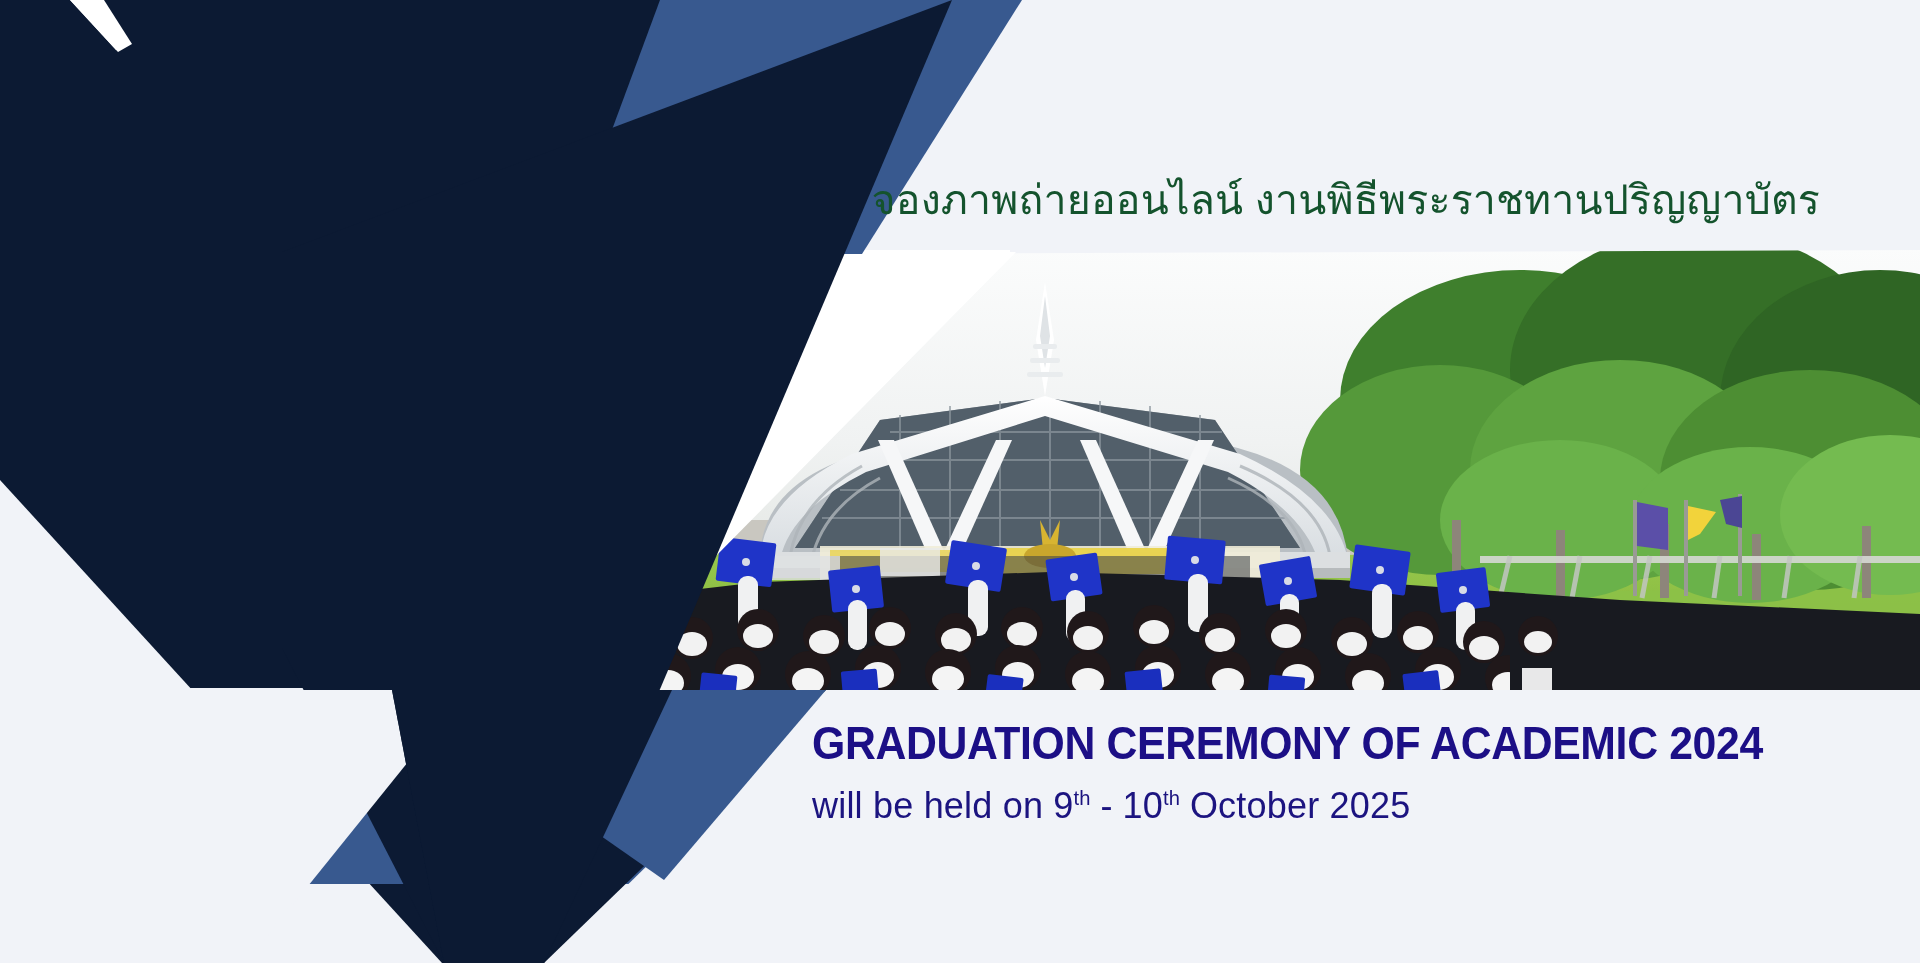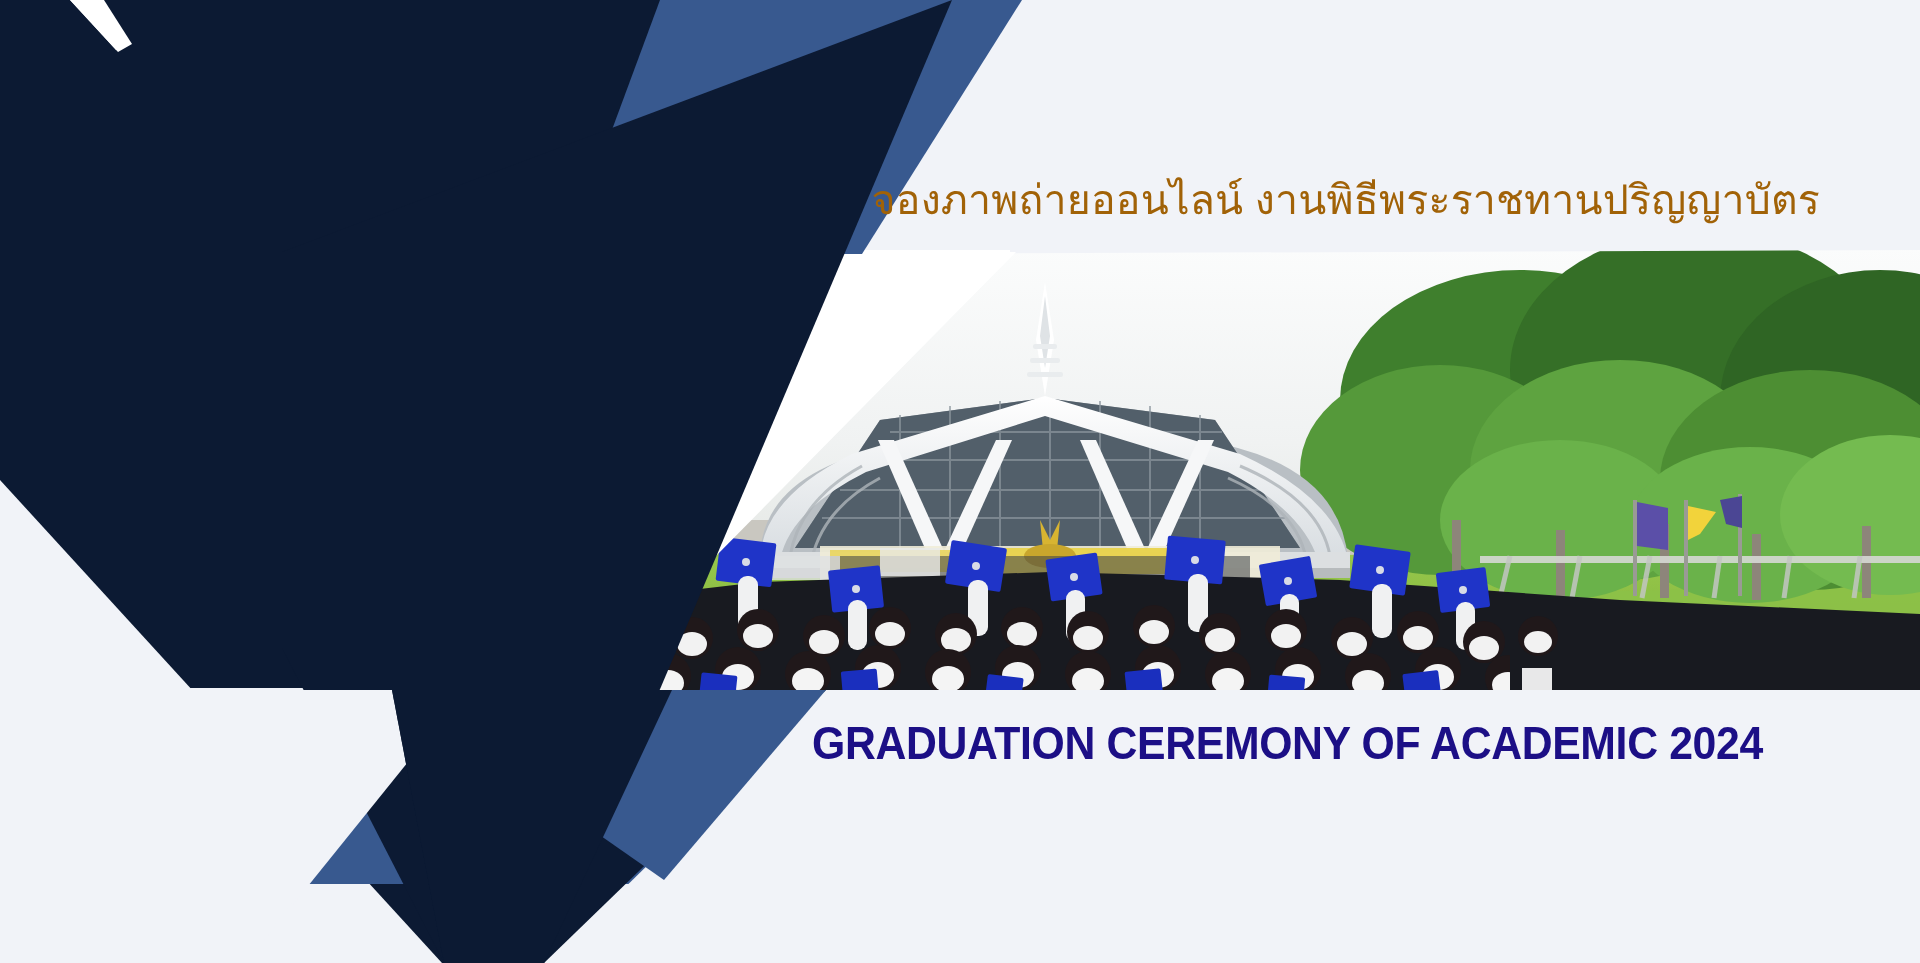--- a/index.html
+++ b/index.html
@@ -27,21 +27,21 @@
   
   #headline-top {
     position: absolute;
     left: 0;
     top: 178px;
     width: 1820px;
     text-align: right;
     font-size: 41px;
     line-height: 1.12;
     letter-spacing: 0.2px;
-    color: #a16207;
+    color: #14532d;
     white-space: nowrap;
     z-index: 40;
   }
 
   #bottom-text {
     position: absolute;
     left: 812px;
     top: 706px;
     z-index: 40;
     color: #1c1480;
@@ -494,15 +494,18 @@
       <path d="M392,690 L672,690 L544,963 L444,963 Z" fill="#0c1a33"></path>
     </svg>
   </div>
 
   <div id="headline-top">จองภาพถ่ายออนไลน์ งานพิธีพระราชทานปริญญาบัตร</div>
 
   <div id="bottom-text">
 
     <div id="english-title">GRADUATION CEREMONY OF ACADEMIC 2024</div>
 
+    <div id="date-line">
+      <span>will be held on </span><span>9</span><sup>th</sup><span class="sp"></span><span>-</span><span class="sp"></span><span>10</span><sup>th</sup><span class="sp"></span><span>October 2025</span>
+    </div>
   </div>
 
 </div>
 
 </body></html>

